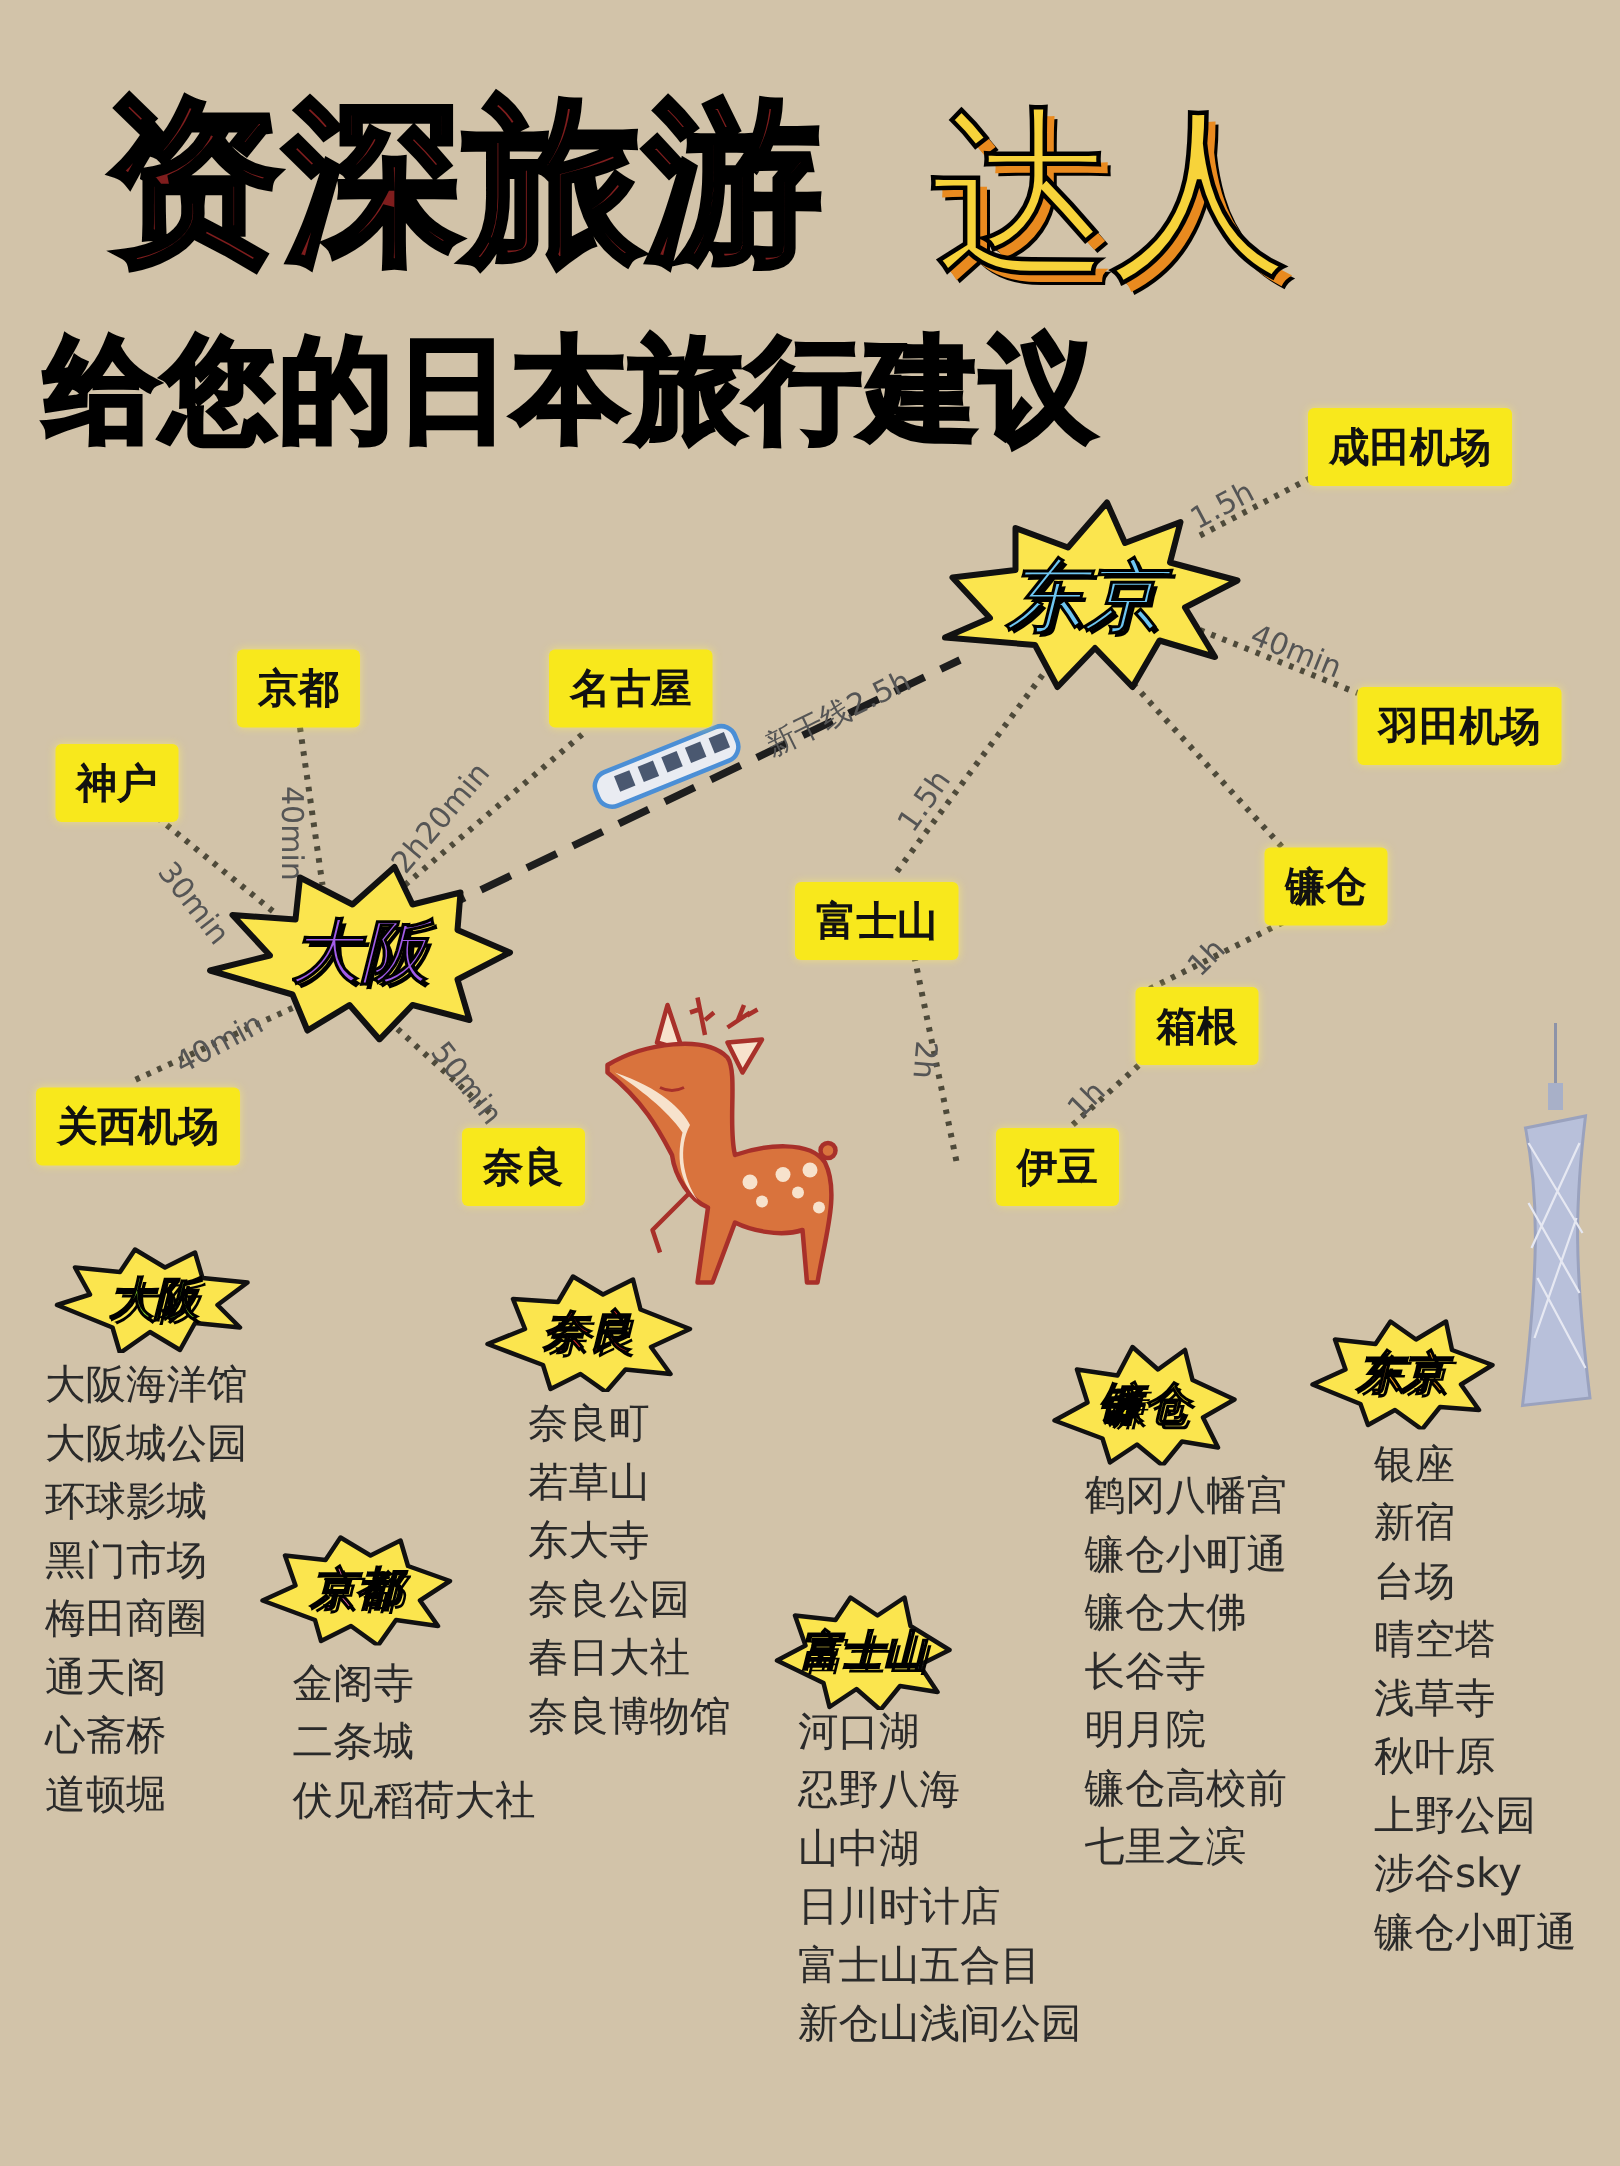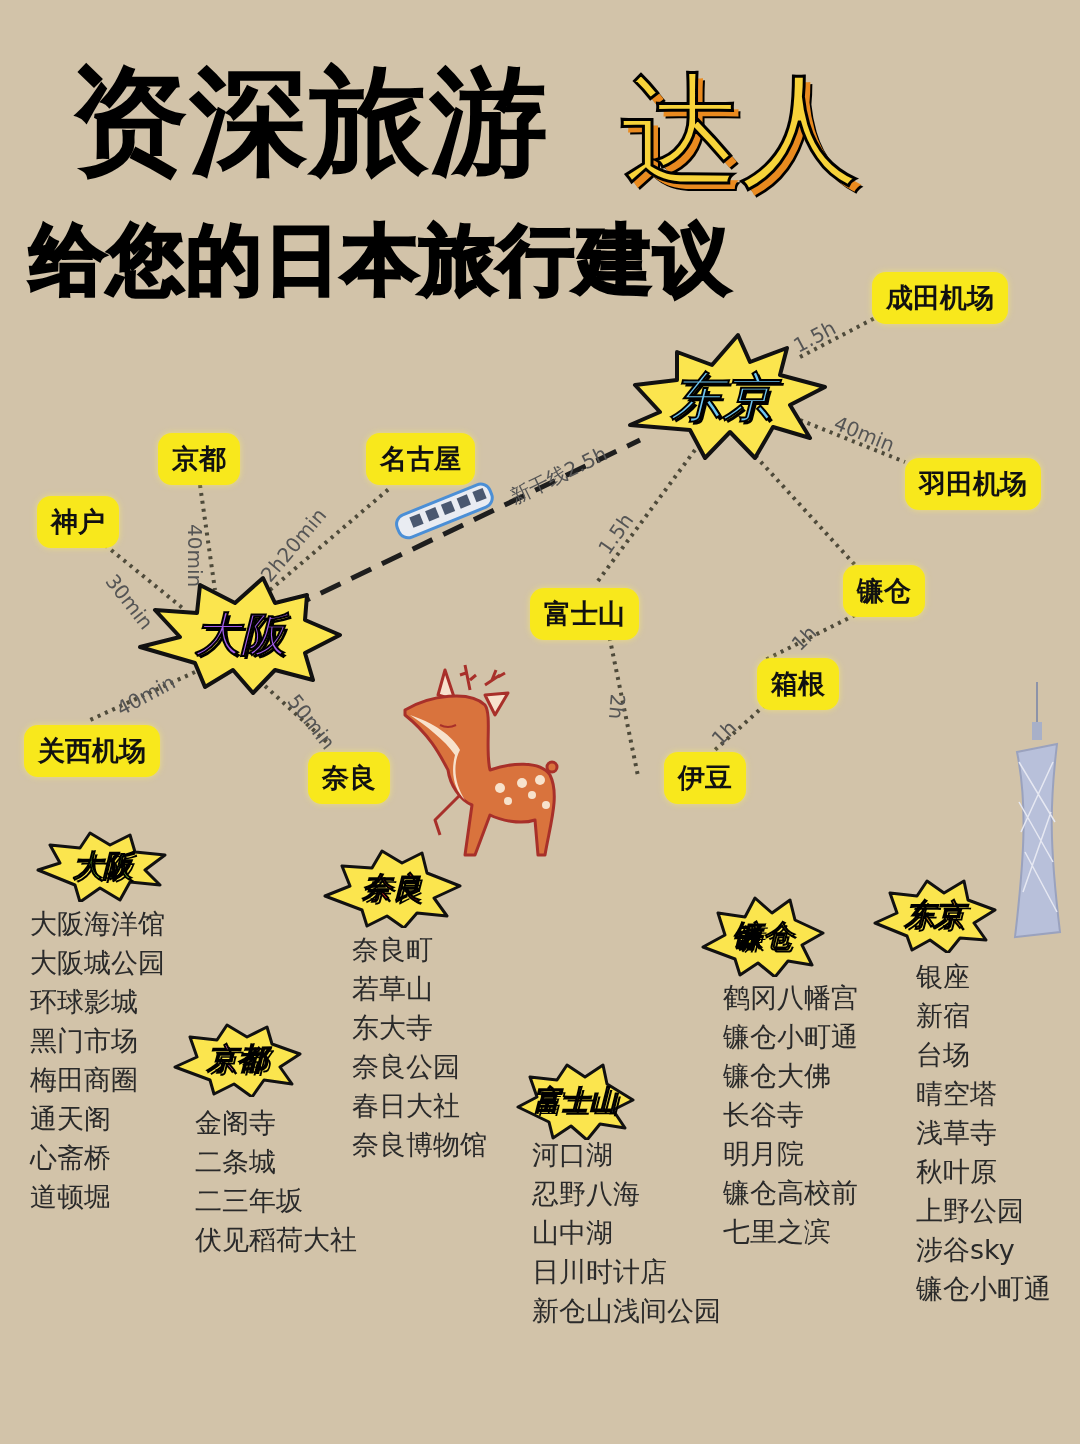--- a/index.html
+++ b/index.html
@@ -1,25 +1,25 @@
 <!DOCTYPE html>
 <html><head>
 <meta charset="utf-8">
 <style>
   html,body{margin:0;padding:0;}
   body{width:1080px;height:1444px;background:#d2c3a9;position:relative;overflow:hidden;
        font-family:"DejaVu Sans","Liberation Sans",sans-serif;}
   .abs{position:absolute;}
-  .title1{left:70px;top:62px;font-size:118px;font-weight:normal;color:#000000;letter-spacing:2px;
+  .title1{left:70px;top:62px;font-size:118px;font-weight:bold;color:#7f1d1d;letter-spacing:2px;
           line-height:1;-webkit-text-stroke:4px #000;}
   .title1b{left:620px;top:70px;font-size:120px;font-weight:normal;line-height:1;
            color:#f7d33a;-webkit-text-stroke:3px #000;text-shadow:6px 6px 0 #e98a1f,8px 8px 0 #000;}
   .title2{left:30px;top:222px;font-size:76px;font-weight:bold;color:#000;line-height:1;
           -webkit-text-stroke:3px #000;letter-spacing:2px;}
-  .tag{position:absolute;background:#f8e81c;border-radius:14px;padding:8px 14px;font-size:27px;
+  .tag{position:absolute;background:#f8e81c;border-radius:4px;padding:8px 14px;font-size:27px;
        font-weight:bold;color:#111;white-space:nowrap;box-shadow:0 0 6px rgba(255,240,100,.6);font-family:Liberation Serif, serif;}
   .burst{position:absolute;}
   .burst svg{position:absolute;left:0;top:0;}
   .burst .bt{position:absolute;left:0;top:0;width:100%;height:100%;display:flex;align-items:center;
              justify-content:center;font-weight:normal;font-style:italic;-webkit-text-stroke:2px #000;
              text-shadow:3px 3px 0 #000;}
   .lbl{position:absolute;font-size:20px;color:#555;white-space:nowrap;transform-origin:left center;}
   .list{position:absolute;font-size:27px;color:#2a2a2a;line-height:39px;}
   .list div{white-space:nowrap;}
 </style>
@@ -145,21 +145,20 @@
 
 <div class="burst" style="left:172px;top:1022px;width:130px;height:75px">
   <svg width="130" height="75" viewBox="0 0 130 75">
     <polygon points="3,45 25,35 18,15 45,18 55,3 75,15 95,5 100,22 128,32 108,45 120,62 92,58 80,75 62,62 42,72 38,58" fill="#fbe54e" stroke="#111" stroke-width="3" stroke-linejoin="round"></polygon>
   </svg>
   <div class="bt" style="font-size:30px;color:#f06bb5">京都</div>
 </div>
 <div class="list" style="left:195px;top:1103px">
   <div>金阁寺</div>
   <div>二条城</div>
-  <div>二三年坂</div>
   <div>伏见稻荷大社</div>
 </div>
 
 <div class="burst" style="left:322px;top:848px;width:140px;height:80px">
   <svg width="140" height="80" viewBox="0 0 140 80">
     <polygon points="3,48 28,38 20,18 50,20 60,3 80,15 100,5 105,25 138,38 112,50 125,68 95,65 82,80 65,68 45,78 40,62" fill="#fbe54e" stroke="#111" stroke-width="3" stroke-linejoin="round"></polygon>
   </svg>
   <div class="bt" style="font-size:30px;color:#e02a2a">奈良</div>
 </div>
 <div class="list" style="left:352px;top:930px">
@@ -175,20 +174,21 @@
   <svg width="120" height="78" viewBox="0 0 120 78">
     <polygon points="3,45 22,35 15,15 42,18 52,3 70,15 88,3 92,22 118,38 98,48 110,66 85,62 72,78 56,64 38,76 34,60" fill="#fbe54e" stroke="#111" stroke-width="3" stroke-linejoin="round"></polygon>
   </svg>
   <div class="bt" style="font-size:28px;color:#bfe3f7">富士山</div>
 </div>
 <div class="list" style="left:532px;top:1135px">
   <div>河口湖</div>
   <div>忍野八海</div>
   <div>山中湖</div>
   <div>日川时计店</div>
+  <div>富士山五合目</div>
   <div>新仓山浅间公园</div>
 </div>
 
 <div class="burst" style="left:700px;top:895px;width:125px;height:82px">
   <svg width="125" height="82" viewBox="0 0 125 82">
     <polygon points="3,52 25,40 18,18 45,22 55,3 72,18 90,5 95,25 123,38 102,50 112,70 88,66 75,82 58,68 40,80 35,64" fill="#fbe54e" stroke="#111" stroke-width="3" stroke-linejoin="round"></polygon>
   </svg>
   <div class="bt" style="font-size:30px;color:#f8e81c">镰仓</div>
 </div>
 <div class="list" style="left:723px;top:978px">

